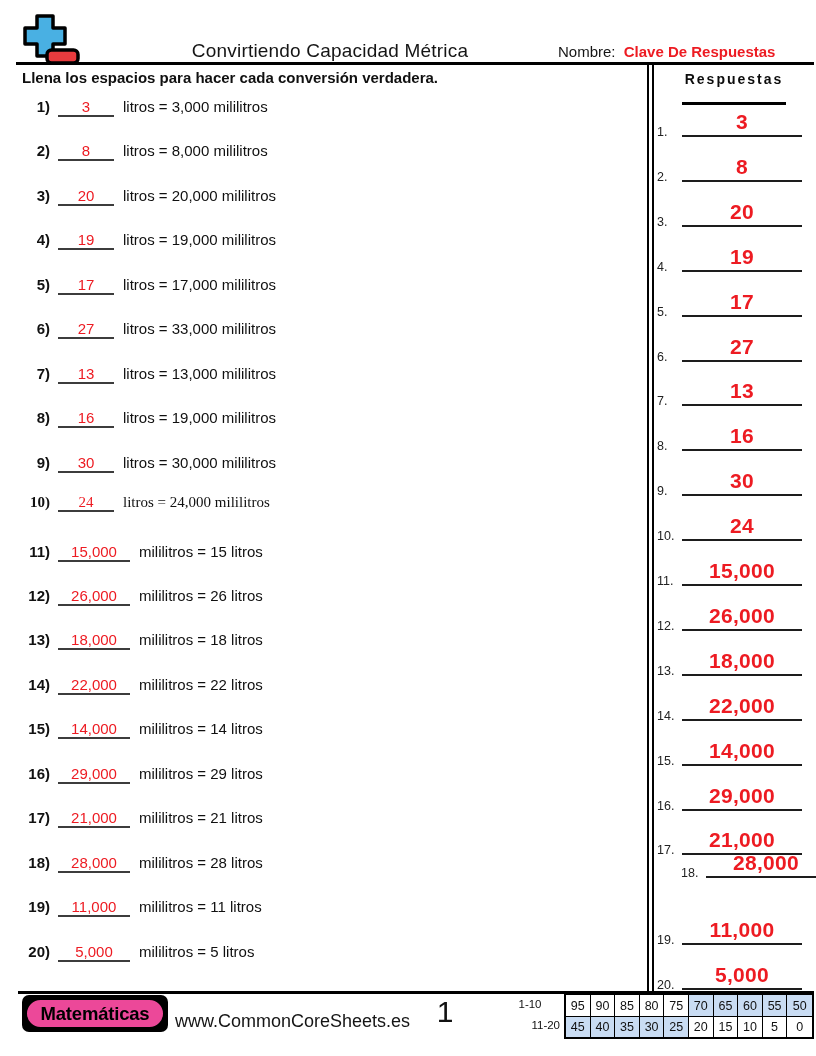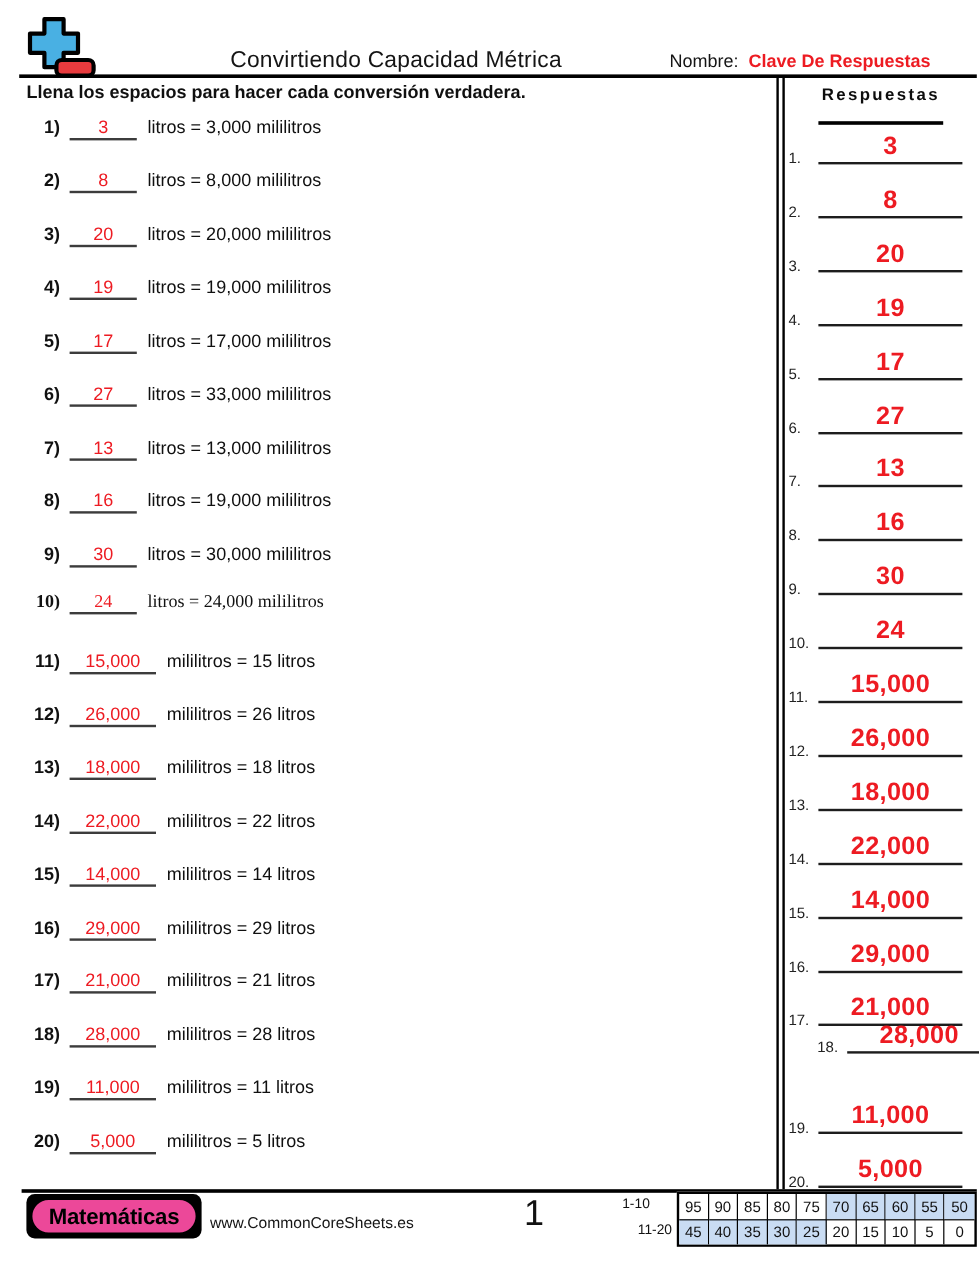--- a/index.html
+++ b/index.html
@@ -56,21 +56,21 @@
   }
 
   
   .footer-rule{position:absolute;left:18px;right:2px;top:991px;height:3px;background:#000;}
   .brand-box{position:absolute;left:22px;top:995px;width:146px;height:37px;background:#000;border-radius:7px;}
   .brand-pill{
     position:absolute;inset:3px;background:#ec4899;border:2px solid #000;border-radius:16px;
     display:flex;align-items:center;justify-content:center;font-weight:bold;font-size:18.5px;color:#000;
     letter-spacing:-.2px;
   }
-  .site-url{position:absolute;left:175px;top:1011px;font-size:13px;color:#151515;}
+  .site-url{position:absolute;left:175px;top:1011px;font-size:18px;color:#151515;}
   .page-number{position:absolute;left:400px;top:995px;width:90px;text-align:center;font-size:30px;color:#111;}
   .score-label{position:absolute;left:500px;width:60px;text-align:right;font-size:11.5px;line-height:21px;color:#111;}
   .score-label.l1{top:994px;text-align:center;}
   .score-label.l2{top:1015px;}
   .score-table{
     position:absolute;left:564px;top:993px;width:250px;
     display:grid;grid-template-columns:repeat(10,1fr);grid-auto-rows:21px;
     border:2px solid #000;background:#fff;
   }
   .score-cell{

